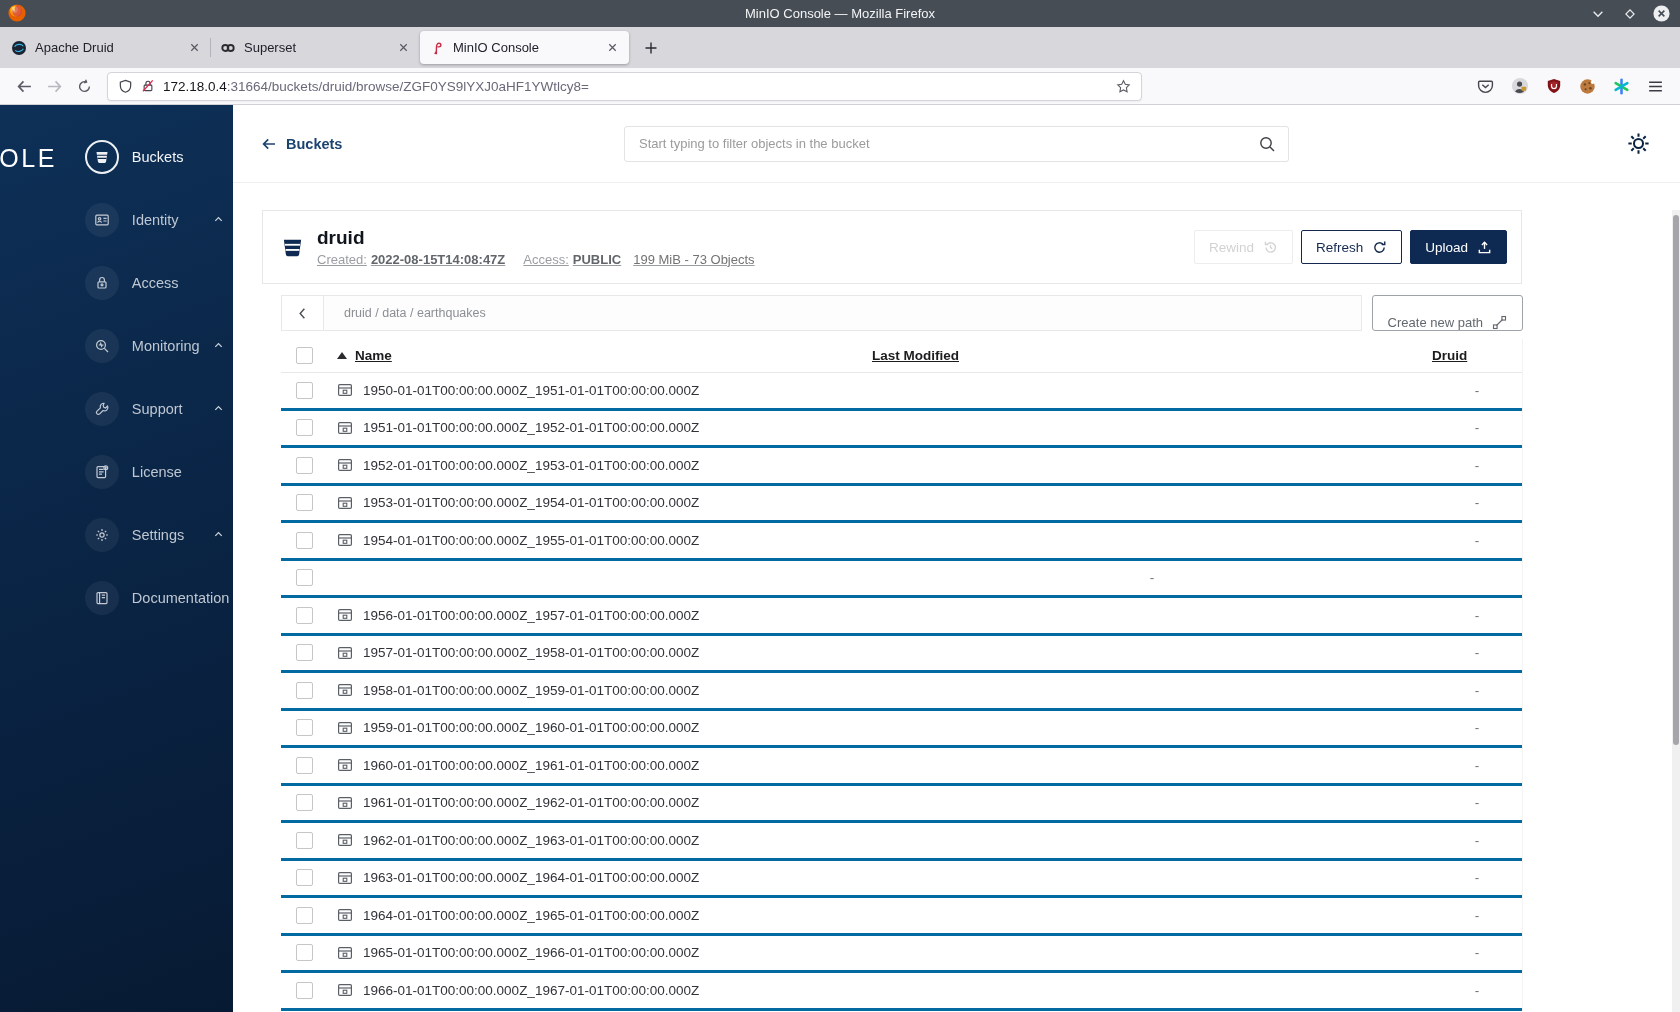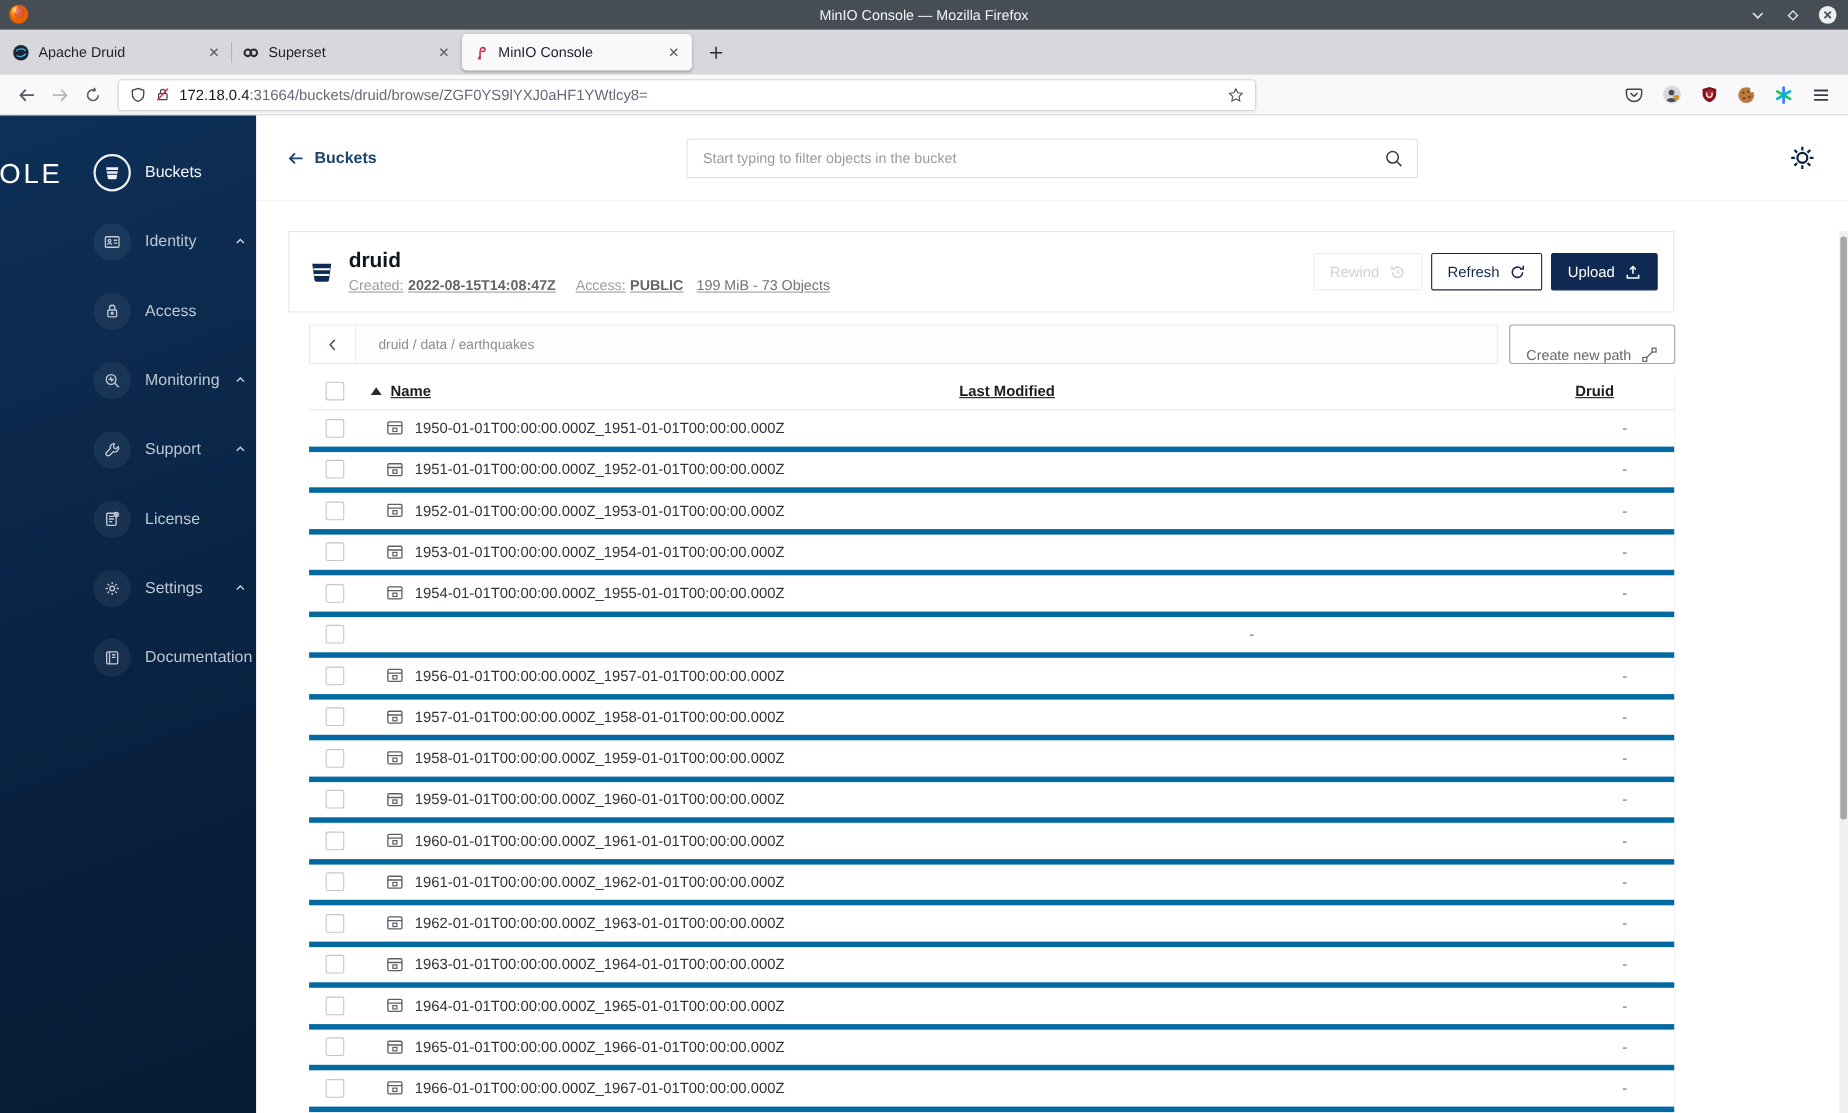--- a/index.html
+++ b/index.html
@@ -82,21 +82,21 @@
   .browse-bar { margin-top:11px; display:flex; }
   .crumb-box { flex:1; height:36px; border:1px solid #e8e8e8; display:flex; align-items:stretch; max-width:1084px; }
   .crumb-back { width:42px; display:flex; align-items:center; justify-content:center; border-right:1px solid #e8e8e8; cursor:pointer; background:#fff; }
   .crumb-path { flex:1; display:flex; align-items:center; padding-left:20px; font-size:12.5px; color:#8b8f94; background:#fdfdfd; }
   .create-path-btn { margin-left:10px; height:36px; padding:0 15px; border:1px solid #9ea3a9; border-radius:3px; background:#fff; color:#62686e; font-size:13px; display:flex; align-items:flex-end; gap:9px; cursor:pointer; font-family:inherit; }
 
   
   .obj-table { margin-top:8px; border-right:1px solid #f3f3f3; }
   .obj-header, .obj-row { display:grid; grid-template-columns:48px 1fr 560px 90px; align-items:center; }
   .obj-header { height:34px; border-bottom:1px solid #e8e8e8; font-size:13.5px; font-weight:bold; color:#1c1c1e;text-decoration:underline; }
-  .obj-row { height:37.5px; border-bottom:5px solid #0369a1; font-size:13.5px; color:#303338;gap:14px; }
+  .obj-row { height:37.5px; border-bottom:3px solid #0369a1; font-size:13.5px; color:#303338; }
   .cell-check { padding-left:15px; display:flex; align-items:center; }
   .checkbox { width:17px; height:17px; border:1px solid #c6c6c6; border-radius:2px; background:#fff; cursor:pointer; }
   .cell-name { display:flex; align-items:center; gap:10px; padding-left:8px; }
   .head-name { display:flex; align-items:center; gap:8px; padding-left:8px; }
   .sort-asc { width:0; height:0; border-left:5px solid transparent; border-right:5px solid transparent; border-bottom:7px solid #2b2b2e; }
   .cell-size { text-align:center; color:#6e7277; }
   .head-size { text-align:left; }
   .cell-modified { font-size:13px; color:#55595e; }
 
   

